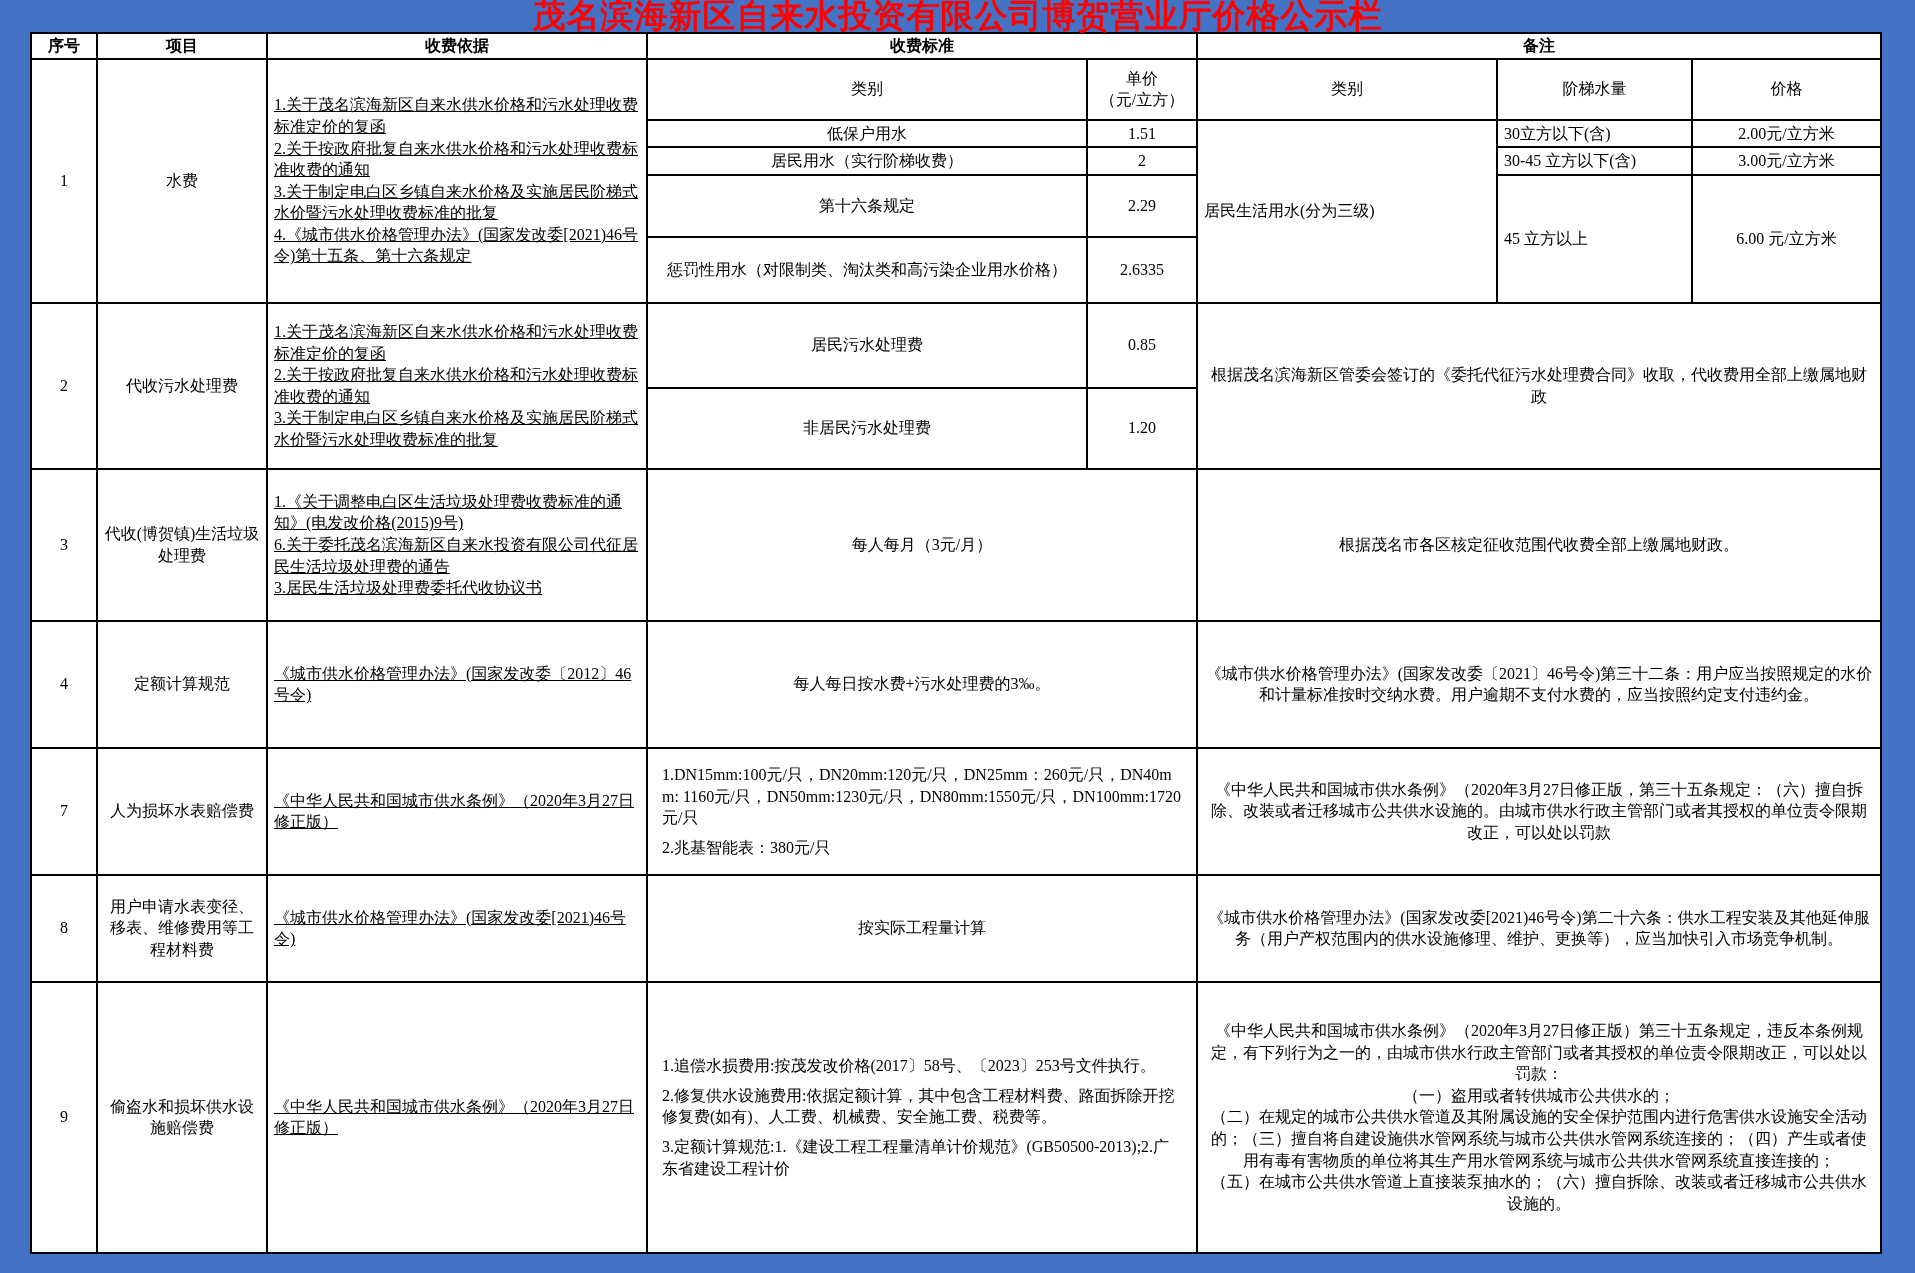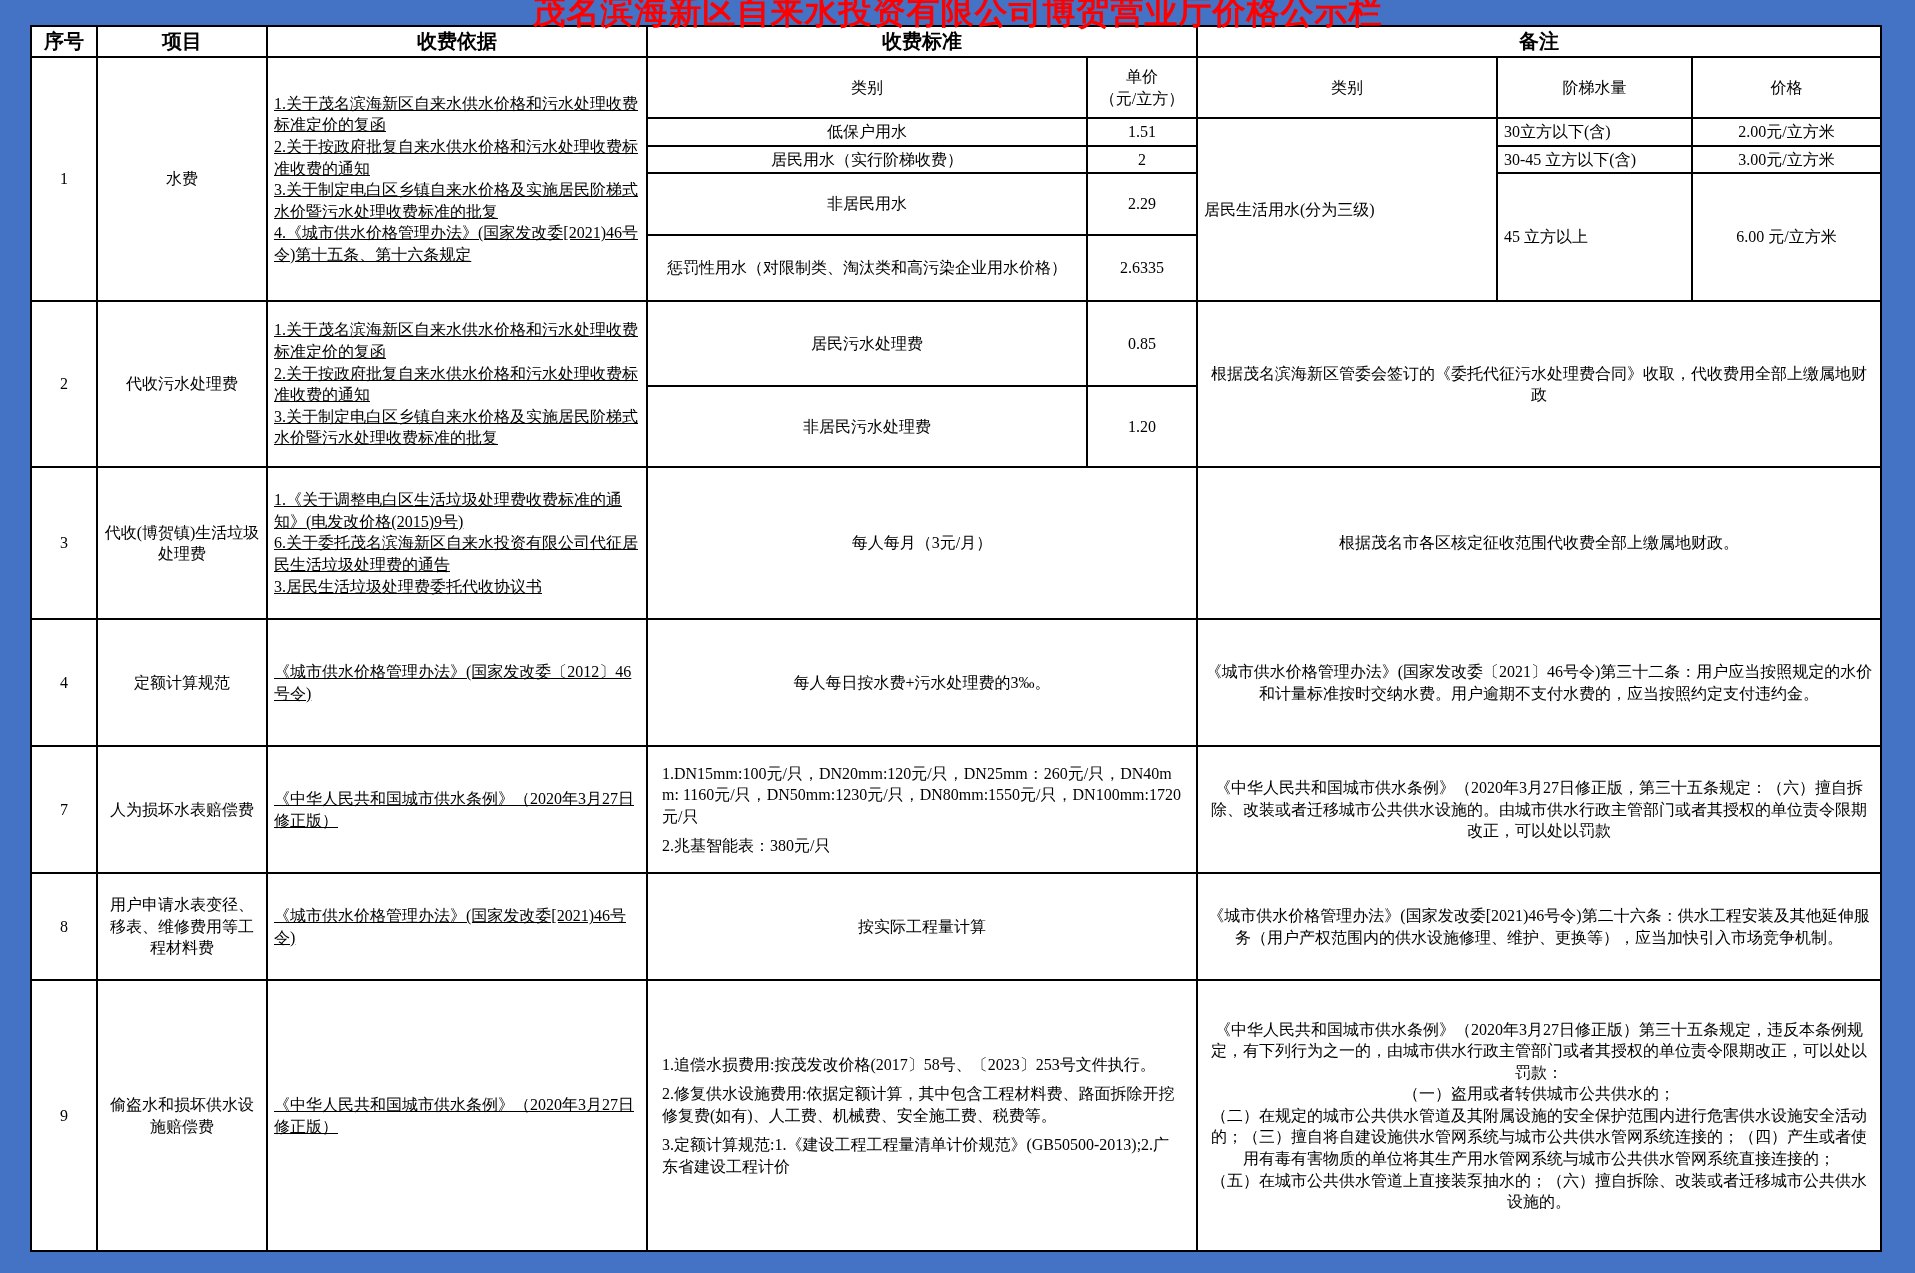--- a/index.html
+++ b/index.html
@@ -4,21 +4,21 @@
 <style>
   html,body{margin:0;padding:0;}
   body{
     width:1915px;height:1273px;
     background:#4472C4;
     font-family:"Liberation Serif","DejaVu Serif",serif;
     color:#000;
     overflow:hidden;
   }
   .title-bar{
-    height:25px;
+    height:32px;
     display:flex;align-items:center;justify-content:center;
   }
   .title-bar .title{
     color:#FF0000;
     font-size:33px;
     font-weight:bold;
     letter-spacing:1px;
     line-height:1;
   }
   table.price-table{
@@ -33,21 +33,21 @@
     padding:2px 6px;
     font-size:16px;
     line-height:1.35;
     vertical-align:middle;
     overflow:hidden;
     word-break:break-all;
   }
   .price-table th{
     font-weight:bold;
     text-align:center;
-    font-size:20px;
+    font-size:16px;
     padding:1px 2px;
   }
   .tc{text-align:center;}
   .tl{text-align:left;}
   .basis-cell{text-align:left;text-decoration:underline;}
   .basis-line{margin:0;}
   .std-line{margin:8px;text-align:left;}
   .remark-par{margin:0;text-align:center;}
   tr.h-head{height:24px;}
   tr.r1a{height:61px;}
@@ -116,21 +116,21 @@
     <td class="tl">30立方以下(含)</td>
     <td class="tc">2.00元/立方米</td>
   </tr>
   <tr class="r1c">
     <td class="tc">居民用水（实行阶梯收费）</td>
     <td class="tc">2</td>
     <td class="tl">30-45 立方以下(含)</td>
     <td class="tc">3.00元/立方米</td>
   </tr>
   <tr class="r1d">
-    <td class="tc">非居民用水</td>
+    <td class="tc">第十六条规定</td>
     <td class="tc">2.29</td>
     <td class="tl" rowspan="2">45 立方以上</td>
     <td class="tc" rowspan="2">6.00 元/立方米</td>
   </tr>
   <tr class="r1e">
     <td class="tc">惩罚性用水（对限制类、淘汰类和高污染企业用水价格）</td>
     <td class="tc">2.6335</td>
   </tr>
 
   <tr class="r2a">

